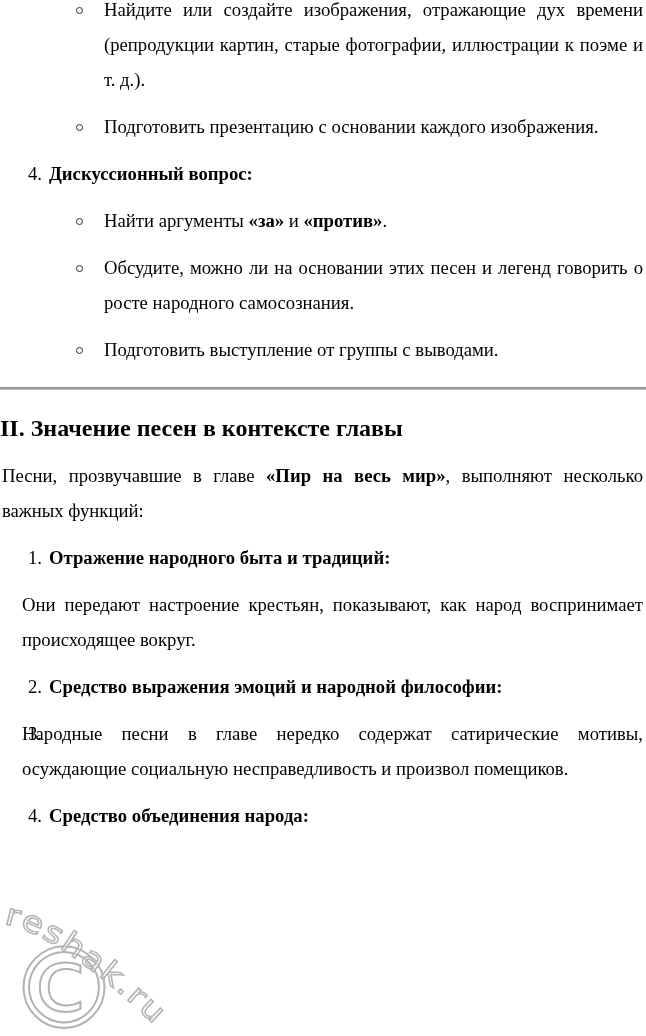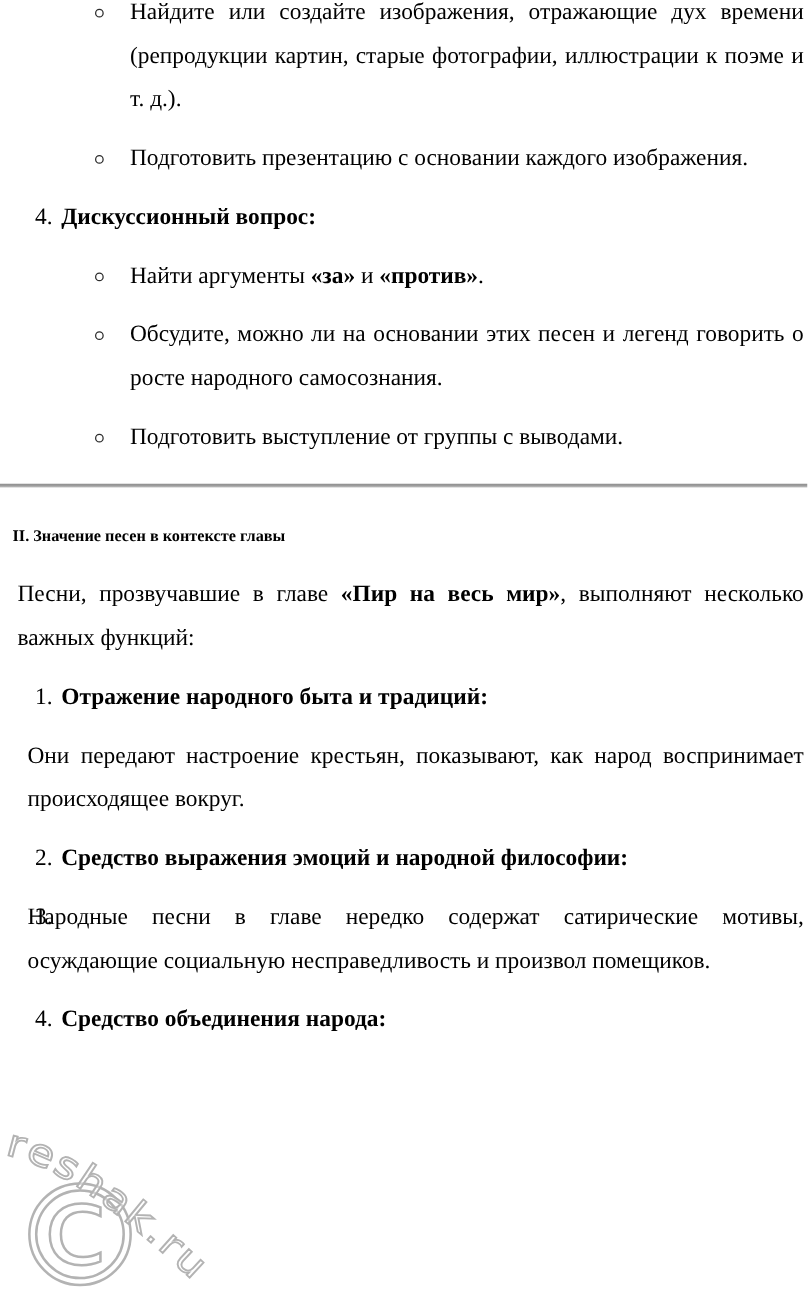--- a/index.html
+++ b/index.html
@@ -14,23 +14,23 @@
   ul.blist{margin:0;padding:0;list-style:none;}
   li.bullet{position:relative;margin:0 3px 12px 104px;text-align:justify;}
   .bullet-marker{
     position:absolute;left:-28px;top:15px;width:7px;height:7px;
     border:1px solid #2b2b2b;border-radius:50%;box-sizing:border-box;background:transparent;
   }
   .numbered{position:relative;padding-left:49px;margin:0 3px 12px 0;text-align:left;}
   .numbered .num{position:absolute;left:28px;top:0;font-weight:400;}
   .numbered .title{font-weight:700;}
   .section-heading{
-    font-size:13px;font-weight:700;margin:0 3px 12px 0;text-align:left;padding-left:10px;
+    font-size:24px;font-weight:700;margin:0 3px 12px 0;text-align:left;
   }
-  p.intro{margin:0 3px 12px 14px;text-align:justify;}
+  p.intro{margin:0 3px 12px 2px;text-align:justify;}
   p.desc{margin:0 3px 12px 22px;text-align:justify;}
   hr.divider{
     border:none;height:3px;margin:20px 0 21px 0;
     background:linear-gradient(180deg,#8d8d8d 0%,var(--divider,#9e9e9e) 55%,#c6c6c6 100%);
   }
   .watermark{position:absolute;left:0;top:880px;pointer-events:none;}
   b{font-weight:700;}
 </style>
 </head>
 <body>

